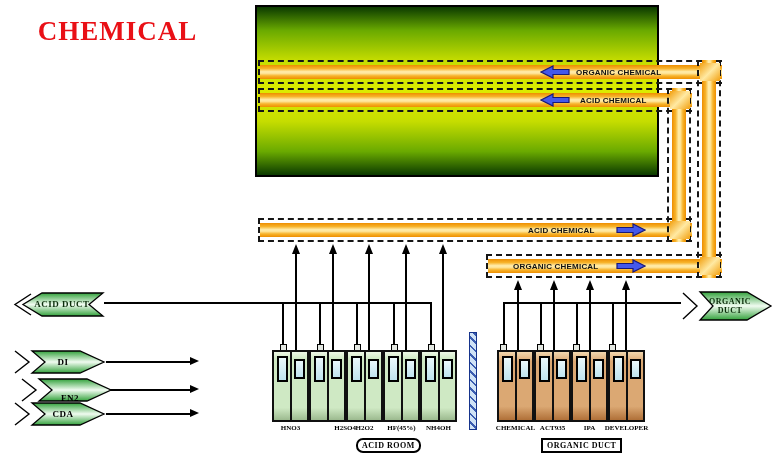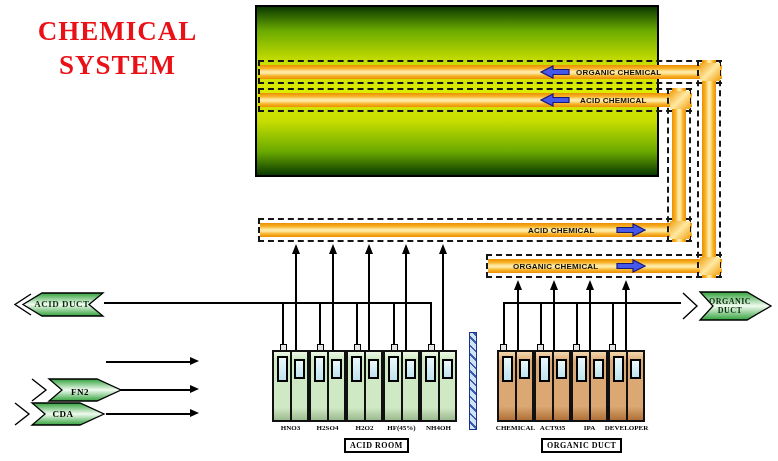--- a/index.html
+++ b/index.html
@@ -78,21 +78,20 @@
       <linearGradient id="bannerGrad" x1="0" y1="0" x2="0" y2="1">
         <stop offset="0" stop-color="#33a23c"></stop>
         <stop offset="0.5" stop-color="#f0fbf0"></stop>
         <stop offset="1" stop-color="#33a23c"></stop>
       </linearGradient>
     </defs>
   </svg>
 
   <div class="title">
     <div>CHEMICAL</div>
-    <div>SYSTEM</div>
   </div>
 
   <div class="cleanroom"></div>
 
   <div class="pipe-h" style="left:258px; top:60px; width:462px;">
       <div class="bar"></div>
     </div>
   <div class="pipe-h" style="left:258px; top:88px; width:432px;">
       <div class="bar"></div>
     </div>
@@ -178,24 +177,31 @@
     <svg width="92" height="30">
       <path d="M2,2 L16,15 L2,28" fill="none" stroke="#000" stroke-width="1.4"></path>
       <polygon points="19,1 66,1 90,15 66,29 19,29 32,15" fill="url(#bannerGrad)" stroke="#000" stroke-width="1.3"></polygon>
     </svg>
     <div class="banner-text" style="left:20px; width:58px; font-size:8px;">
       <span>ORGANIC</span>
       <span>DUCT</span>
     </div>
   </div>
 
+  <div class="banner" style="left:13px; top:350px; width:93px; height:24px;">
+    <svg width="93" height="24">
+      <path d="M2,1 L16,12 L2,23" fill="none" stroke="#000" stroke-width="1.4"></path>
+      <polygon points="19,1 67,1 91,12 67,23 19,23 32,12" fill="url(#bannerGrad)" stroke="#000" stroke-width="1.3"></polygon>
+    </svg>
+    <div class="banner-text" style="left:24px; width:52px; color:#000;">DI</div>
+  </div>
   <div class="line-h" style="left:106px; top:361px; width:84px;"></div>
   <div class="arr-right" style="left:190px; top:357px;"></div>
 
-  <div class="banner" style="left:30px; top:378px; width:93px; height:28px;">
+  <div class="banner" style="left:20px; top:378px; width:93px; height:40px;">
     <svg width="93" height="24">
       <path d="M2,1 L16,12 L2,23" fill="none" stroke="#000" stroke-width="1.4"></path>
       <polygon points="19,1 67,1 91,12 67,23 19,23 32,12" fill="url(#bannerGrad)" stroke="#000" stroke-width="1.3"></polygon>
     </svg>
     <div class="banner-text" style="left:24px; width:52px; color:#000;">FN2</div>
   </div>
   <div class="line-h" style="left:106px; top:389px; width:84px;"></div>
   <div class="arr-right" style="left:190px; top:385px;"></div>
 
   <div class="banner" style="left:13px; top:402px; width:93px; height:24px;">
@@ -234,21 +240,21 @@
       <div class="win wl"></div>
       <div class="win wr"></div>
     </div>
   <div class="tank acid" style="left:420px; top:350px;">
       <div class="divider"></div>
       <div class="win wl"></div>
       <div class="win wr"></div>
     </div>
 
   <div class="tank-label" style="left:262px;">HNO3</div>
-  <div class="tank-label" style="left:299px;">H2SO4</div>
+  <div class="tank-label" style="left:299px;text-align:right;">H2SO4</div>
   <div class="tank-label" style="left:336px;">H2O2</div>
   <div class="tank-label" style="left:373px;">HF(45%)</div>
   <div class="tank-label" style="left:410px;">NH4OH</div>
 
   <div class="wall"></div>
 
   <div class="nub" style="left:500px; top:344px;"></div>
   <div class="nub" style="left:537px; top:344px;"></div>
   <div class="nub" style="left:573px; top:344px;"></div>
   <div class="nub" style="left:609px; top:344px;"></div>
@@ -272,16 +278,16 @@
       <div class="divider"></div>
       <div class="win wl"></div>
       <div class="win wr"></div>
     </div>
 
   <div class="tank-label" style="left:487px;">CHEMICAL</div>
   <div class="tank-label" style="left:524px;">ACT935</div>
   <div class="tank-label" style="left:561px;">IPA</div>
   <div class="tank-label" style="left:598px;">DEVELOPER</div>
 
-  <div class="room-box" style="left:344px;">ACID ROOM</div>
+  <div class="room-box" style="left:356px;border-radius:7px;">ACID ROOM</div>
   <div class="room-box" style="left:541px;">ORGANIC DUCT</div>
 
 </div>
 
 </body></html>

